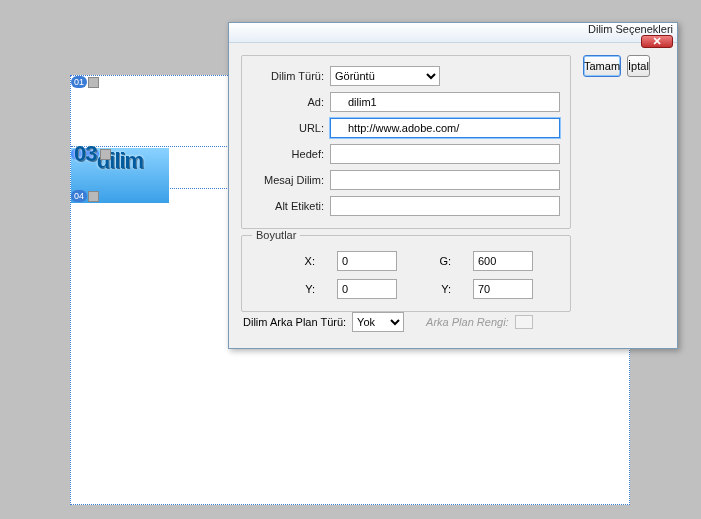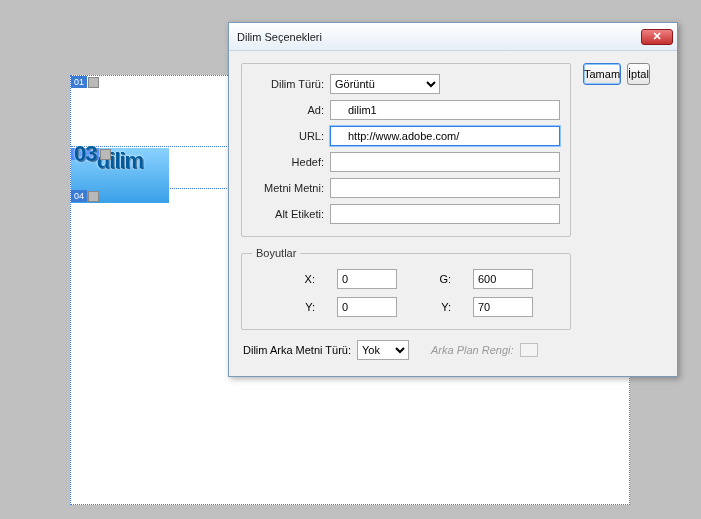--- a/index.html
+++ b/index.html
@@ -1,42 +1,42 @@
 <!DOCTYPE html>
 <html><head>
 <meta charset="utf-8">
 <style>
   * { box-sizing: border-box; font-family: Tahoma, Arial, sans-serif; font-size: 11px; }
   body { margin: 0; width: 701px; height: 519px; background: #c0c0c0; position: relative; overflow: hidden; }
 
   
   .canvas-wrap { position: absolute; left: 70px; top: 75px; width: 560px; height: 430px; background: #fff; border: 1px dotted #3a7bd5; }
   .slice-badge { position: absolute; display: flex; align-items: center; gap: 1px; height: 12px; }
-  .slice-num { background: #3a7bd5; color: #fff; padding: 0 3px; line-height: 12px; font-size: 9px; }
+  .slice-num { background: #3a7bd5; color: #fff; padding: 0 3px; line-height: 12px; font-size: 9px; border-radius: 6px; }
   .slice-num.alt { background: #4a8cff; }
   .slice-icn { width: 11px; height: 11px; background: #b9b9b9; border: 1px solid #888; }
   .slice-divider-h { position: absolute; left: 0; right: 0; border-top: 1px dotted #3a7bd5; }
 
   .dilim-thumb { position: absolute; left: 0px; top: 72px; width: 98px; height: 55px; background: linear-gradient(#8ad2ff,#3aa0e8); display: flex; align-items: flex-start; justify-content: center; }
   .dilim-thumb span { color: #005a9e; font-weight: bold; font-size: 22px; text-shadow: 0 0 3px #fff, 1px 1px 0 #003a66; letter-spacing: -1px; }
 
   
   .dialog { position: absolute; left: 228px; top: 22px; width: 450px; background: #f0f0f0; border: 1px solid #7a9ab8; box-shadow: 2px 2px 6px rgba(0,0,0,.3); }
-  .titlebar { height: 28px; background: linear-gradient(#fff,#e6eef7); border-bottom: 1px solid #c7d6e6; display: flex; align-items: center; padding: 0 4px 0 8px; }
+  .titlebar { height: 20px; background: linear-gradient(#fff,#e6eef7); border-bottom: 1px solid #c7d6e6; display: flex; align-items: flex-end; padding: 0 4px 0 8px; flex-direction: column; }
   .titlebar .tt { flex: 1; color: #1a1a1a; }
   .closebtn { width: 32px; height: 16px; border-radius: 3px; background: linear-gradient(#f08080,#c43030); border: 1px solid #8a1a1a; display: flex; align-items: center; justify-content: center; color: #fff; font-weight: bold; font-size: 10px; line-height: 1; }
 
   .body { padding: 12px; display: flex; gap: 12px; }
   .left { flex: 1; }
   .right { width: 82px; display: flex; flex-direction: row; gap: 6px; }
 
   .btn { height: 22px; border: 1px solid #8a8a8a; border-radius: 3px; background: linear-gradient(#fff,#e6e6e6); text-align: center; line-height: 20px; cursor: pointer; }
   .btn.primary { border: 1px solid #3a7bd5; box-shadow: 0 0 0 1px #8ec6ff inset; }
 
-  fieldset { border: 1px solid #c4c4c4; border-radius: 2px; margin: 0 0 10px 0; padding: 10px 10px 12px 10px; }
+  fieldset { border: 1px solid #c4c4c4; border-radius: 2px; margin: 0 0 0 0; padding: 10px 10px 12px 10px; }
   legend { padding: 0 4px; color: #333; }
 
   .row { display: flex; align-items: center; margin-bottom: 6px; }
   .row label { width: 78px; text-align: right; padding-right: 6px; color: #222; }
   .row input[type=text] { flex: 1; height: 20px; border: 1px solid #a8a8a8; padding: 0 17px; background: #fff; }
   .row input.focused { border: 1px solid #2e82e6; box-shadow: 0 0 0 1px #8ec6ff; outline: none; }
   .row select { flex: 0 0 110px; height: 20px; border: 1px solid #a8a8a8; background: #fff; }
 
   .dims { display: grid; grid-template-columns: 40px 60px 40px 60px; column-gap: 18px; row-gap: 8px; justify-content: center; }
   .dims label { text-align: right; padding-right: 4px; line-height: 20px; }
@@ -101,21 +101,21 @@
         </div>
         <div class="row">
           <label>URL:</label>
           <input type="text" class="focused" value="http://www.adobe.com/" style="">
         </div>
         <div class="row">
           <label>Hedef:</label>
           <input type="text" value="" style="">
         </div>
         <div class="row">
-          <label>Metni Metni:</label>
+          <label>Mesaj Dilim:</label>
           <input type="text" value="" style="">
         </div>
         <div class="row" style="margin-bottom:0">
           <label>Alt Etiketi:</label>
           <input type="text" value="" style="">
         </div>
       </fieldset>
 
       <fieldset>
         <legend>Boyutlar</legend>
@@ -125,21 +125,21 @@
           <label>G:</label>
           <input type="text" value="600" style="">
           <label>Y:</label>
           <input type="text" value="0" style="">
           <label>Y:</label>
           <input type="text" value="70" style="">
         </div>
       </fieldset>
 
       <div class="bottomrow">
-        <label class="lead">Dilim Arka Metni Türü:</label>
+        <label class="lead">Dilim Arka Plan Türü:</label>
         <select>
           <option>Yok</option>
         </select>
         <span class="dis">Arka Plan Rengi:</span>
         <span class="swatch"></span>
       </div>
     </div>
 
     <div class="right">
       <div class="btn primary">Tamam</div>

